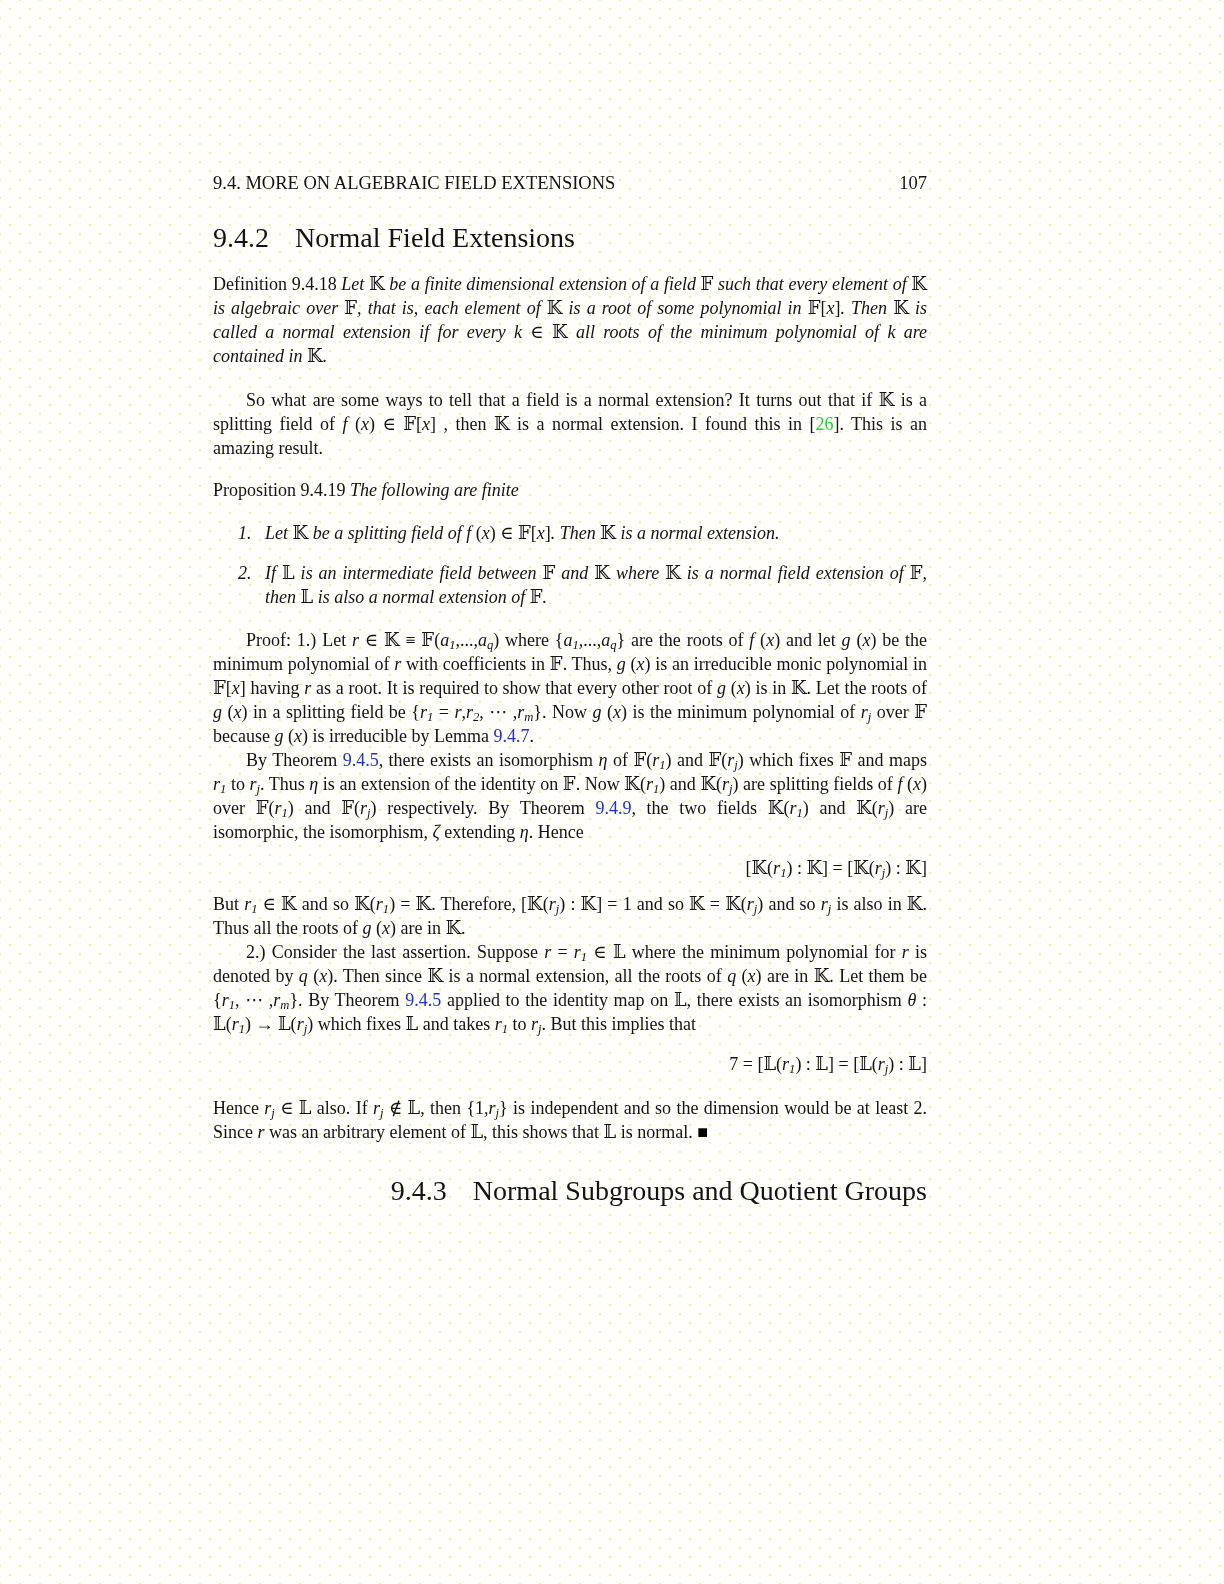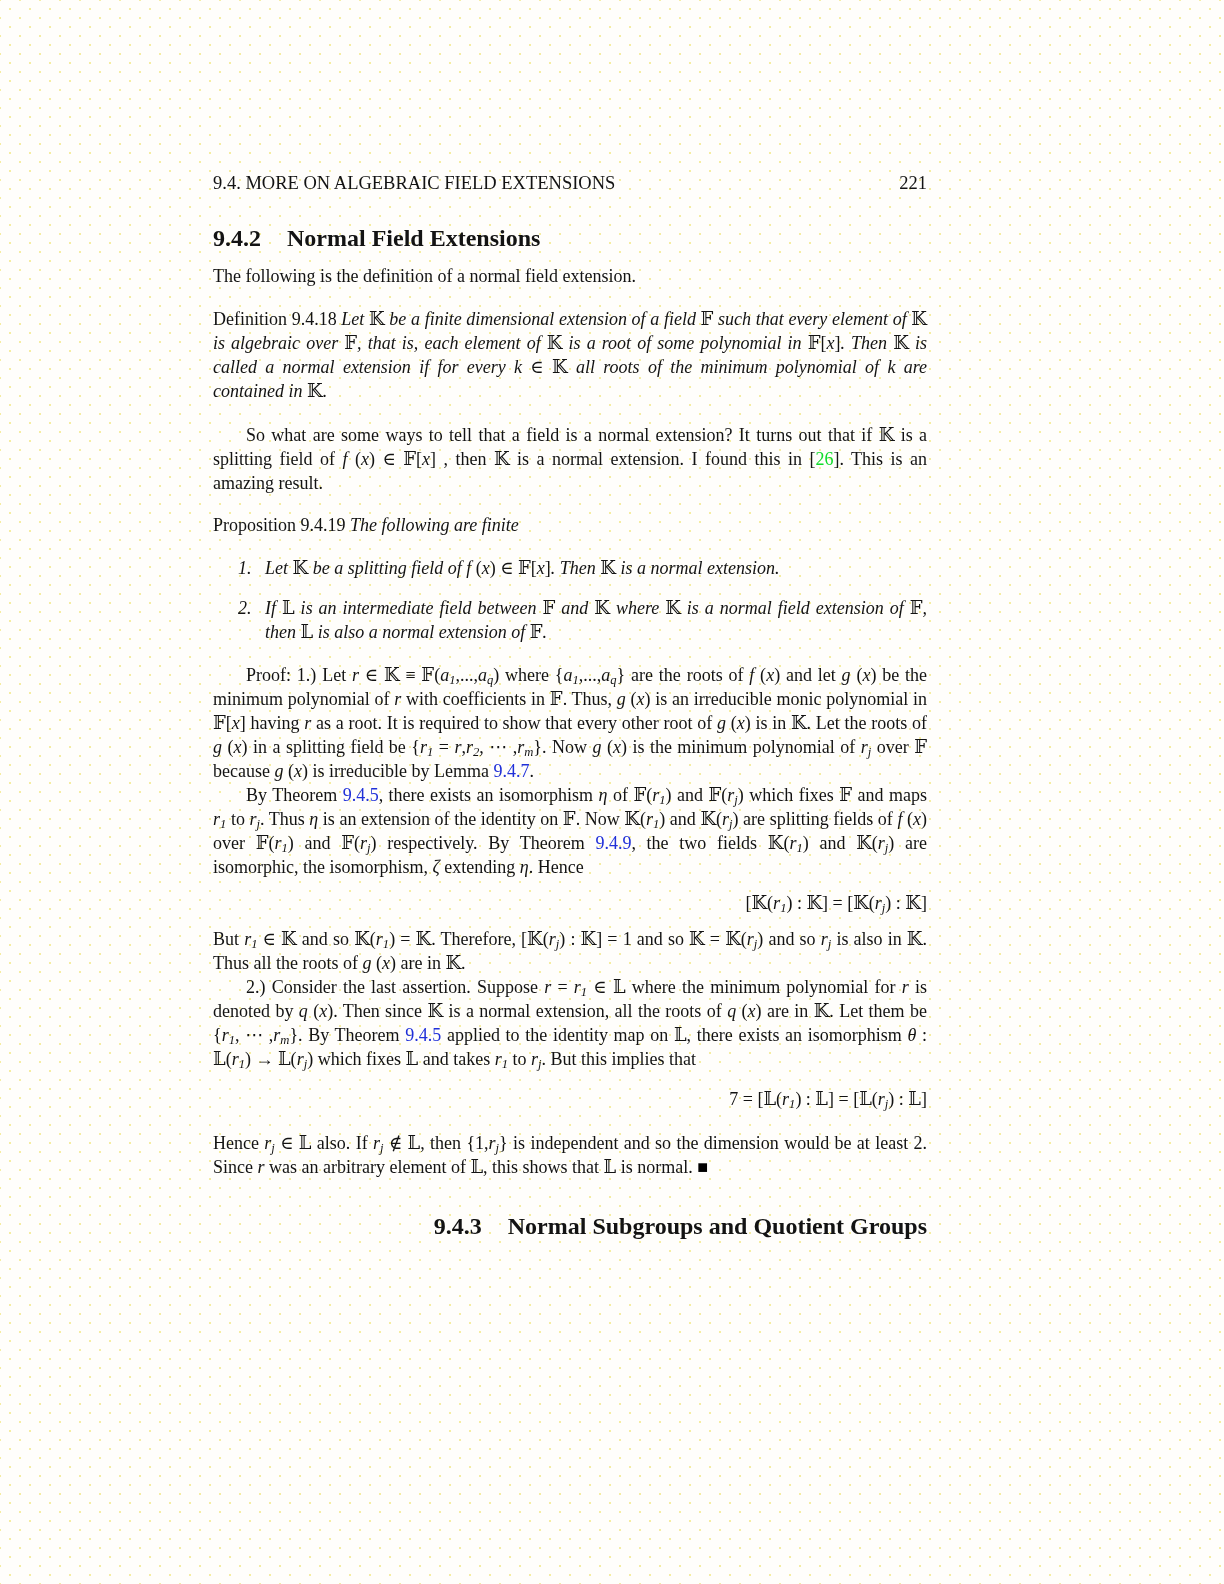--- a/index.html
+++ b/index.html
@@ -19,21 +19,21 @@
   }
   .content{
     position:absolute;left:213px;top:171px;width:714px;
     font-size:18px;line-height:24px;
   }
   .running-head{
     display:flex;justify-content:space-between;align-items:baseline;
     font-size:18.5px;
   }
   .sec-heading{
-    font-weight:bold;font-size:24px;line-height:30px;
+    font-weight:normal;font-size:28px;line-height:30px;
   }
   .sec-heading .sec-num{margin-right:26px;}
   .h942{margin-top:28px;}
   .h943{margin-top:32px;text-align:right;}
   .para{text-align:justify;}
   .intro{margin-top:11px;}
   .definition{margin-top:19px;}
   .so-what{margin-top:20px;text-indent:33px;}
   .proposition{margin-top:18px;}
   .list-item{position:relative;padding-left:52px;text-align:justify;}
@@ -57,28 +57,27 @@
   sub.run-s{font-style:italic;font-size:70%;line-height:0;vertical-align:-0.25em;}
 </style>
 </head>
 <body>
 
 <div class="page">
   <div class="content">
 
     <div class="running-head">
       <span>9.4.  MORE ON ALGEBRAIC FIELD EXTENSIONS</span>
-      <span>221</span>
+      <span>107</span>
     </div>
 
     <div class="sec-heading h942">
       <span class="sec-num">9.4.2</span><span>Normal Field Extensions</span>
     </div>
 
-    <div class="para intro"><span class="run-r">The following is the definition of a normal field extension.</span></div>
 
     <div class="para definition"><span class="run-b">Definition 9.4.18</span><span class="run-r">  </span><span class="run-i">Let </span><span class="run-r">𝕂</span><span class="run-i"> be a finite dimensional extension of a field </span><span class="run-r">𝔽</span><span class="run-i"> such that every element of </span><span class="run-r">𝕂</span><span class="run-i"> is algebraic over </span><span class="run-r">𝔽</span><span class="run-i">, that is, each element of </span><span class="run-r">𝕂</span><span class="run-i"> is a root of some polynomial in </span><span class="run-r">𝔽[</span><span class="run-i">x</span><span class="run-r">]</span><span class="run-i">. Then </span><span class="run-r">𝕂</span><span class="run-i"> is called a normal extension if for every k </span><span class="run-r">∈ 𝕂</span><span class="run-i"> all roots of the minimum polynomial of k are contained in </span><span class="run-r">𝕂</span><span class="run-i">.</span></div>
 
     <div class="para so-what"><span class="run-r">So what are some ways to tell that a field is a normal extension? It turns out that if </span><span class="run-r">𝕂</span><span class="run-r"> is a splitting field of </span><span class="run-i">f</span><span class="run-r"> (</span><span class="run-i">x</span><span class="run-r">) ∈ 𝔽[</span><span class="run-i">x</span><span class="run-r">] , then </span><span class="run-r">𝕂</span><span class="run-r"> is a normal extension.  I found this in [</span><span class="run-g">26</span><span class="run-r">].  This is an amazing result.</span></div>
 
     <div class="para proposition"><span class="run-b">Proposition 9.4.19</span><span class="run-r">  </span><span class="run-i">The following are finite</span></div>
 
     <div class="list-item li-1">
       <span class="list-num">1.</span>
       <span><span class="run-i">Let </span><span class="run-r">𝕂</span><span class="run-i"> be a splitting field of </span><span class="run-i">f</span><span class="run-r"> (</span><span class="run-i">x</span><span class="run-r">) ∈ 𝔽[</span><span class="run-i">x</span><span class="run-r">]</span><span class="run-i">. Then </span><span class="run-r">𝕂</span><span class="run-i"> is a normal extension.</span></span>

